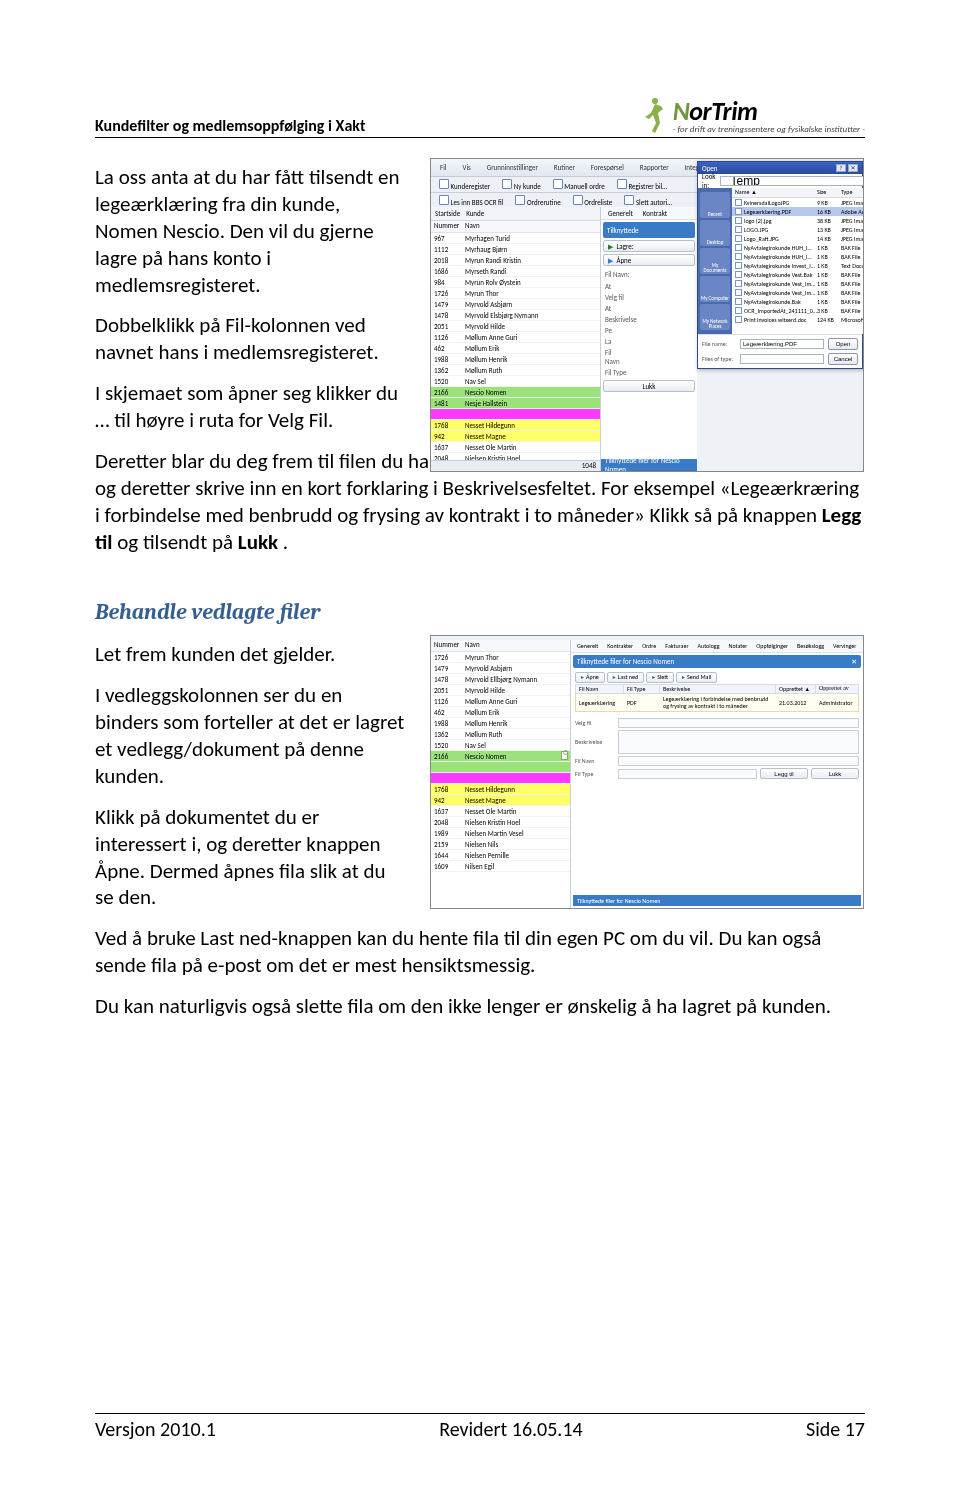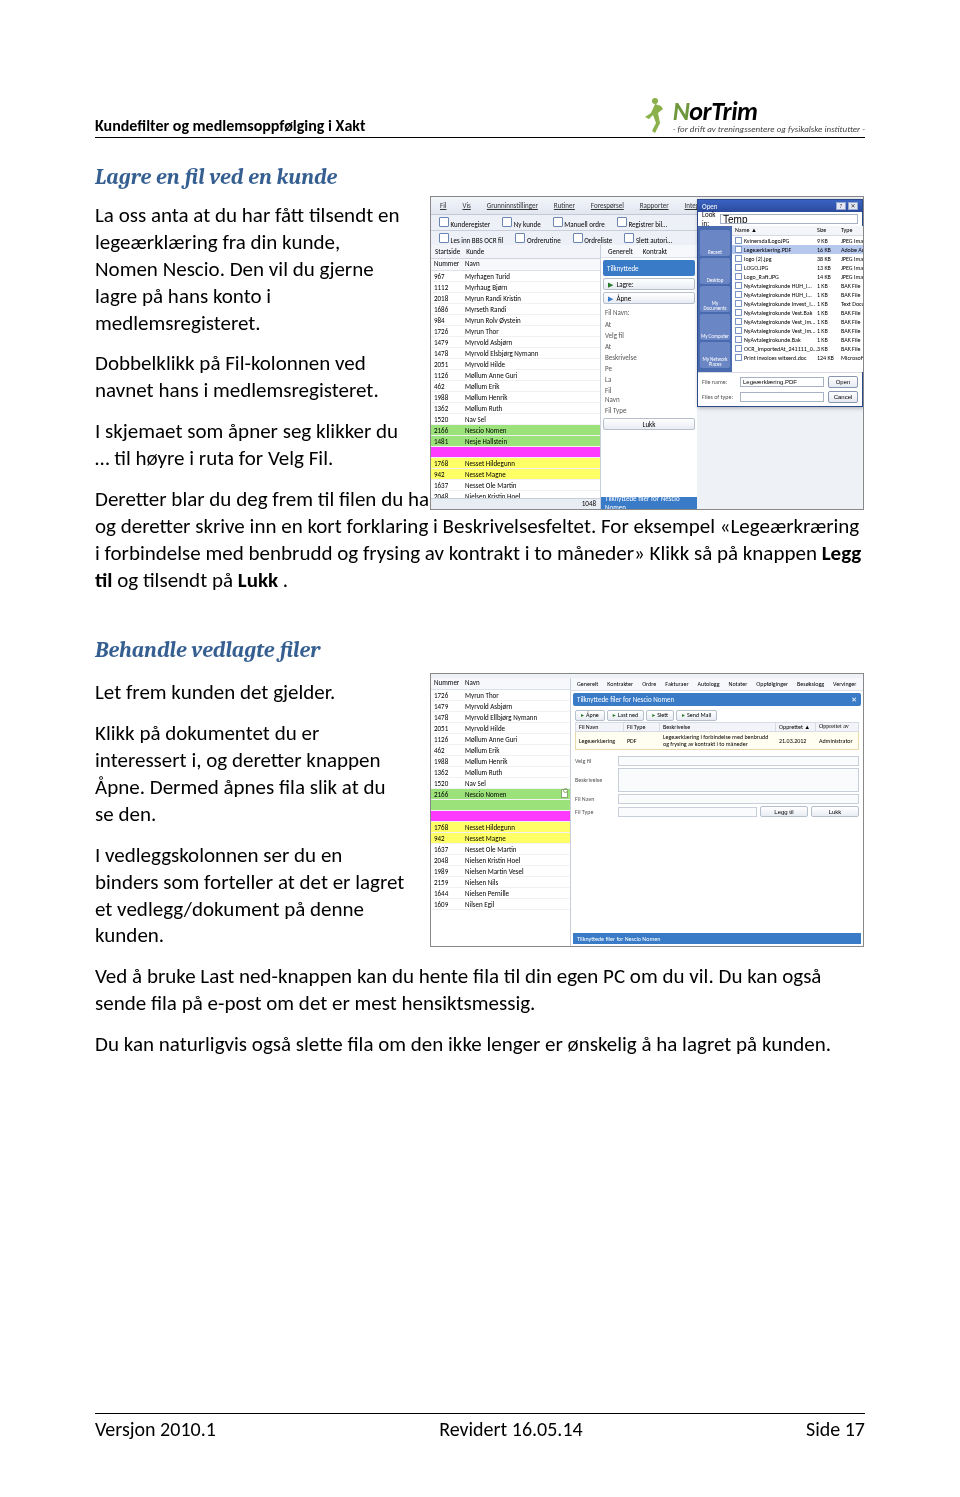--- a/index.html
+++ b/index.html
@@ -27,21 +27,21 @@
     font-family: Cambria, Georgia, serif; font-style: italic; font-weight:700;
     color:#365f91; font-size:22px; margin: 10px 0 12px;
   }
   p.body { font-size:21px; line-height:1.28; margin-bottom:14px; }
   .two-col { position:relative; }
   .leftcol { width:312px; }
   .fig { border:1px solid #888; background:#eef1f5; font-size:7px; overflow:hidden; }
   .wide-para { width: 770px; }
   
   .fig1 { position:absolute; left:335px; top:-6px; width:434px; height:314px; }
-  .tb { height:18px; background:linear-gradient(#f3f5fa,#e1e6f0); border-bottom:1px solid #c4cad6; display:flex; align-items:center; gap:6px; padding:0 4px; font-size:7px; color:#333;text-decoration:underline; }
+  .tb { height:18px; background:linear-gradient(#f3f5fa,#e1e6f0); border-bottom:1px solid #c4cad6; display:flex; align-items:center; gap:6px; padding:0 4px; font-size:7px; color:#333; }
   .tb .m { padding:0 5px; }
   .tb2 { height:16px; background:#edf0f6; border-bottom:1px solid #c9cfda; display:flex; align-items:center; gap:4px; padding:0 4px; font-size:7px; }
   .ico-doc { width:10px;height:10px; display:inline-block; background:#fff; border:1px solid #6a84b3; border-radius:1px; }
   .listpane { position:absolute; left:0; top:48px; width:170px; bottom:0; background:#fff; border-right:1px solid #c9cfda; }
   .listpane .tabs { height:14px; background:#f2f4f9; border-bottom:1px solid #d0d5de; font-size:7px; display:flex; align-items:center; padding-left:4px; gap:6px;}
   .listpane .hdr { height:12px; display:flex; font-size:7px; background:#f7f8fb; border-bottom:1px solid #dde1e9; }
   .listpane .hdr div:nth-child(1){width:34px;padding-left:3px;}
   .row7 { height:11px; display:flex; font-size:7px; align-items:center; border-bottom:1px solid #f1f2f6;}
   .row7 .c1{width:34px;padding-left:3px;} .row7 .c2{flex:1;}
   .row7.green{background:#9be27a;}
@@ -55,21 +55,21 @@
   .detailpane .lbl{ font-size:7px; color:#555; padding:2px 4px; }
   .detailpane .fld { display:flex; font-size:7px; padding:1px 4px; gap:3px; align-items:center;}
   .detailpane .fld .k{ width:22px; color:#555;}
   .detailpane .botbar { position:absolute; bottom:0; left:0; right:0; height:12px; background:#3a7bc8; color:#fff; font-size:7px; display:flex; align-items:center; padding-left:4px;}
   
   .dlg { position:absolute; left:266px; top:2px; width:166px; height:208px; background:#fff; border:1px solid #2a4a8c; box-shadow:1px 1px 4px rgba(0,0,0,.3); display:flex; flex-direction:column;}
   .dlg .dlgtitle { height:13px; background:linear-gradient(#3a63c4,#2a4a9c); color:#fff; font-size:7px; display:flex; align-items:center; padding:0 4px; justify-content:space-between;}
   .dlg .dlgtitle .qx{ display:flex; gap:2px;}
   .dlg .dlgtitle .qx span{ width:10px;height:8px;background:#e3e8f4;border:1px solid #98a8cc;display:inline-block;font-size:6px;text-align:center;line-height:7px;color:#333;}
   .dlg .look { height:14px; display:flex; align-items:center; gap:4px; padding:0 4px; font-size:7px;}
-  .dlg .look input{ flex:1; height:10px; border:1px solid #a8b2c4; font-size:10px; padding:0 2px;}
+  .dlg .look input{ flex:1; height:10px; border:1px solid #a8b2c4; font-size:12px; padding:0 10px;}
   .dlg .body { flex:1; display:flex; }
   .dlg .places { width:34px; background:#4a6ab0; display:flex; flex-direction:column; gap:2px; padding:4px 2px;}
   .dlg .places div { width:30px; height:26px; background:#6a86c4; border-radius:2px; font-size:5px; color:#fff; display:flex; align-items:flex-end; justify-content:center; padding-bottom:1px; text-align:center; line-height:1;}
   .dlg .files { flex:1; background:#fff; display:flex; flex-direction:column;}
   .dlg .files .fhdr{ height:10px; display:flex; font-size:6px; background:#f4f5f9; border-bottom:1px solid #d7dbe4;}
   .dlg .files .fhdr div:nth-child(1){flex:1; padding-left:3px;}
   .dlg .files .fhdr div:nth-child(2){width:24px;}
   .dlg .files .fhdr div:nth-child(3){width:44px;}
   .dlg .files .fhdr div:nth-child(4){width:22px;}
   .frow{ height:9px; display:flex; font-size:6px; align-items:center;}
@@ -137,21 +137,20 @@
       </svg>
       <div class="logo-txt">
         <div class="logo-main">
           <span class="o2">N</span><span>or</span><span>Trim</span>
         </div>
         <div class="logo-sub">- for drift av treningssentere og fysikalske institutter -</div>
       </div>
     </div>
   </div>
 
-  <h2 class="section">Lagre en fil ved en kunde</h2>
 
   <div class="two-col">
     <div class="leftcol">
       <p class="body">La oss anta at du har fått tilsendt en legeærklæring fra din kunde, Nomen Nescio. Den vil du gjerne lagre på hans konto i medlemsregisteret.</p>
       <p class="body">Dobbelklikk på Fil-kolonnen ved navnet hans i medlemsregisteret.</p>
       <p class="body">I skjemaet som åpner seg klikker du … til høyre i ruta for Velg Fil.</p>
     </div>
 
     <div class="fig fig1">
       <div class="tb" id="f1-menus">
@@ -437,22 +436,22 @@
 
   <p class="body wide-para" style="margin-top:6px;">
     <span>Deretter blar du deg frem til filen du har mottatt og lagret. Nå kan du dobbelklikke på filen og deretter skrive inn en kort forklaring i Beskrivelsesfeltet. For eksempel «Legeærkræring i forbindelse med benbrudd og frysing av kontrakt i to måneder» Klikk så på knappen </span><b>Legg til</b><span> og tilsendt på </span><b>Lukk</b><span> .</span>
   </p>
 
   <h2 class="section" style="margin-top:44px;">Behandle vedlagte filer</h2>
 
   <div class="two-col" style="margin-top:16px;">
     <div class="leftcol">
       <p class="body">Let frem kunden det gjelder.</p>
+      <p class="body">I vedleggskolonnen ser du en binders som forteller at det er lagret et vedlegg/dokument på denne kunden.</p>
       <p class="body">Klikk på dokumentet du er interessert i, og deretter knappen Åpne. Dermed åpnes fila slik at du se den.</p>
-      <p class="body">I vedleggskolonnen ser du en binders som forteller at det er lagret et vedlegg/dokument på denne kunden.</p>
     </div>
 
     <div class="fig fig2">
       <div class="listpane">
         <div class="hdr">
             <div>Nummer</div>
             <div>Navn</div>
             <div class="vedcol"></div>
           </div>
         <div id="f2-rows">

